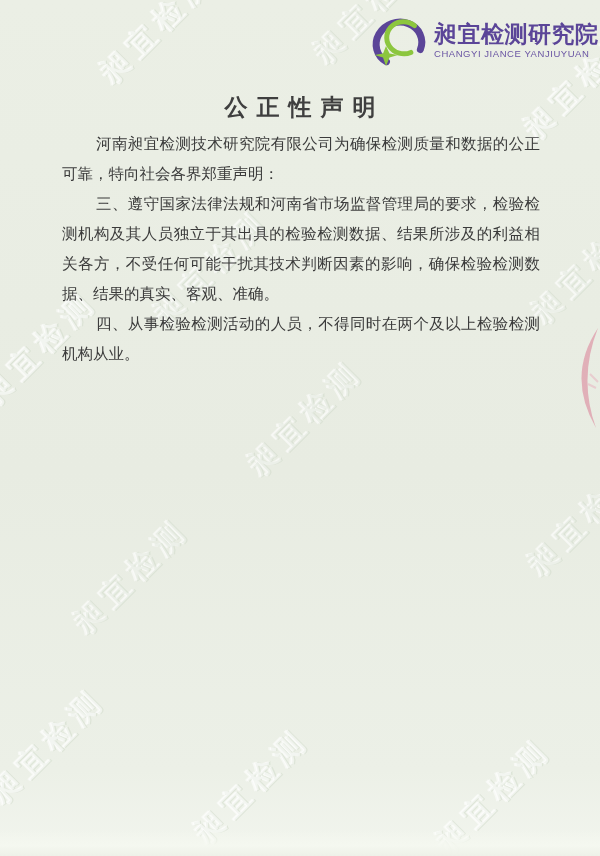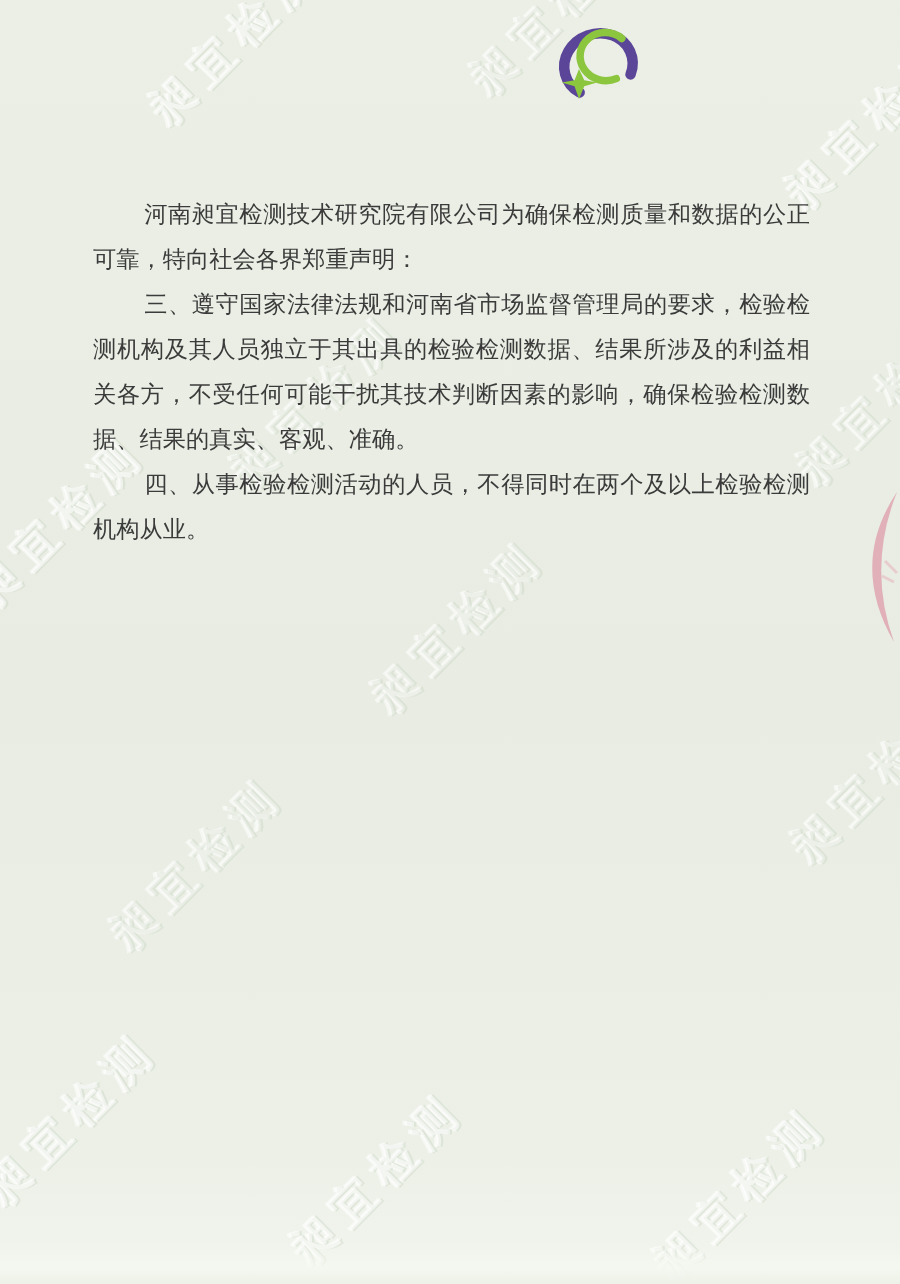--- a/index.html
+++ b/index.html
@@ -143,22 +143,27 @@
 
   <div class="logo">
     <svg class="logo-icon" viewBox="0 0 64 60">
 
       <path d="M 14 47 A 23 21 0 1 1 50 46" fill="none" stroke="#5b4598" stroke-width="7" stroke-linecap="round" transform="rotate(-18 32 29)"></path>
 
       <path d="M 46 13 A 17 16 0 1 0 47 40" fill="none" stroke="#8cc63e" stroke-width="5" stroke-linecap="round" transform="rotate(10 32 29)"></path>
 
       <path d="M 20 36 L 23.5 43.5 L 32 45 L 23.5 47.5 L 20 56 L 17 47.5 L 8.5 45 L 17 43.5 Z" fill="#8cc63e"></path>
     </svg>
+    <div class="logo-text">
+      <span class="logo-cn">昶宜检测研究院</span>
+      <span class="logo-en">CHANGYI JIANCE YANJIUYUAN</span>
+    </div>
   </div>
 
+  <h1 class="doc-title">公正性声明</h1>
 
   <div class="content">
     <p>河南昶宜检测技术研究院有限公司为确保检测质量和数据的公正可靠，特向社会各界郑重声明：</p>
     <p>三、遵守国家法律法规和河南省市场监督管理局的要求，检验检测机构及其人员独立于其出具的检验检测数据、结果所涉及的利益相关各方，不受任何可能干扰其技术判断因素的影响，确保检验检测数据、结果的真实、客观、准确。</p>
     <p>四、从事检验检测活动的人员，不得同时在两个及以上检验检测机构从业。</p>
   </div>
 
   <svg class="stamp-edge" viewBox="0 0 44 104">
     <path d="M 38 2 Q 6 50 36 102 Q 18 52 38 2 Z" fill="#dd93a5" opacity="0.85"></path>
     <path d="M 30 48 L 38 56 M 28 58 L 36 62" stroke="#e7b4c0" stroke-width="2" fill="none" opacity="0.7"></path>

